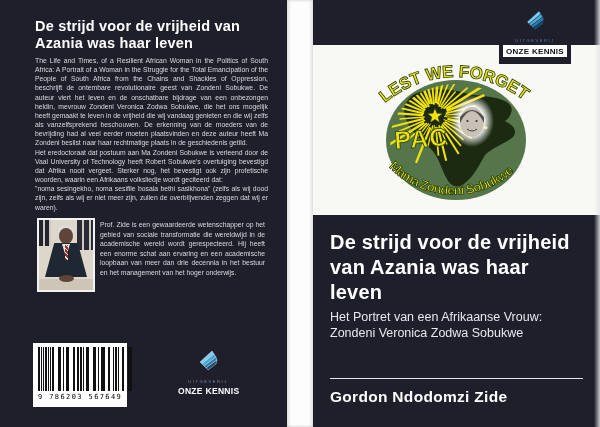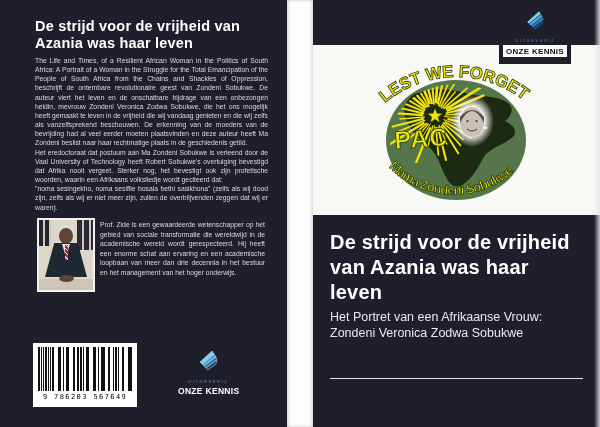--- a/index.html
+++ b/index.html
@@ -29,21 +29,21 @@
   .ph-shirt { left:23px; top:24px; width:8px; height:13px; background:#e8e8e8;
               clip-path:polygon(0 0,100% 0,50% 100%); }
   .ph-tie { left:26px; top:25px; width:3px; height:15px;
             background:repeating-linear-gradient(45deg,#a12b2b 0 2px,#e8e4e0 2px 3px); }
   .ph-desk { left:0; bottom:0; width:100%; height:11px; background:#cfc5b6; }
   .ph-hands { left:20px; bottom:8px; width:15px; height:7px; border-radius:50%; background:#5f4537; }
 
   .bio-text { position:absolute; left:63px; top:2px; width:165px; color:#d9d9df;
               font-size:6.8px; line-height:9.6px; text-align:justify; }
 
-  .barcode { position:absolute; left:33px; top:343px; width:104px; height:64px; background:#ffffff;
+  .barcode { position:absolute; left:33px; top:343px; width:94px; height:64px; background:#ffffff;
              padding:4px 5px 14px 5px; }
   .barcode-bars { width:94px; height:44px;
       background-image:
         repeating-linear-gradient(90deg,#101010 0 1px,transparent 1px 5px),
         repeating-linear-gradient(90deg,#101010 0 2px,transparent 2px 7px),
         repeating-linear-gradient(90deg,transparent 0 3px,#101010 3px 4px,transparent 4px 9px); }
   .barcode-number { margin-top:2px; color:#000; font-family:"DejaVu Sans Mono", monospace;
                     font-size:7px; letter-spacing:1.4px; text-align:center; white-space:nowrap; }
 
   .publisher-logo-back { position:absolute; left:178px; top:347px; width:60px; text-align:center; }
@@ -227,18 +227,19 @@
       <div class="imprint">UITGEVERIJ</div>
       <div class="pubbox">
         <div class="pubname">ONZE KENNIS</div>
       </div>
     </div>
 
     <div class="front-bottom">
       <div class="front-title">De strijd voor de vrijheid van Azania was haar leven</div>
       <div class="front-subtitle">Het Portret van een Afrikaanse Vrouw: Zondeni Veronica Zodwa Sobukwe</div>
       <hr class="title-divider">
+      <div class="front-author">Gordon Ndodomzi Zide</div>
     </div>
 
     <div class="edge-highlight"></div>
   </div>
 
 </div>
 
 </body></html>

